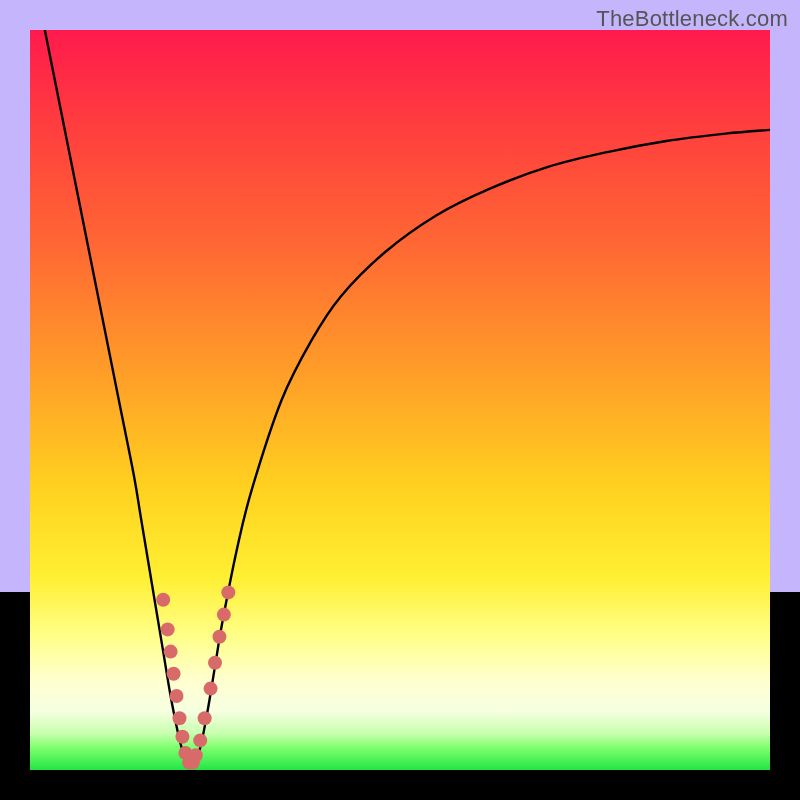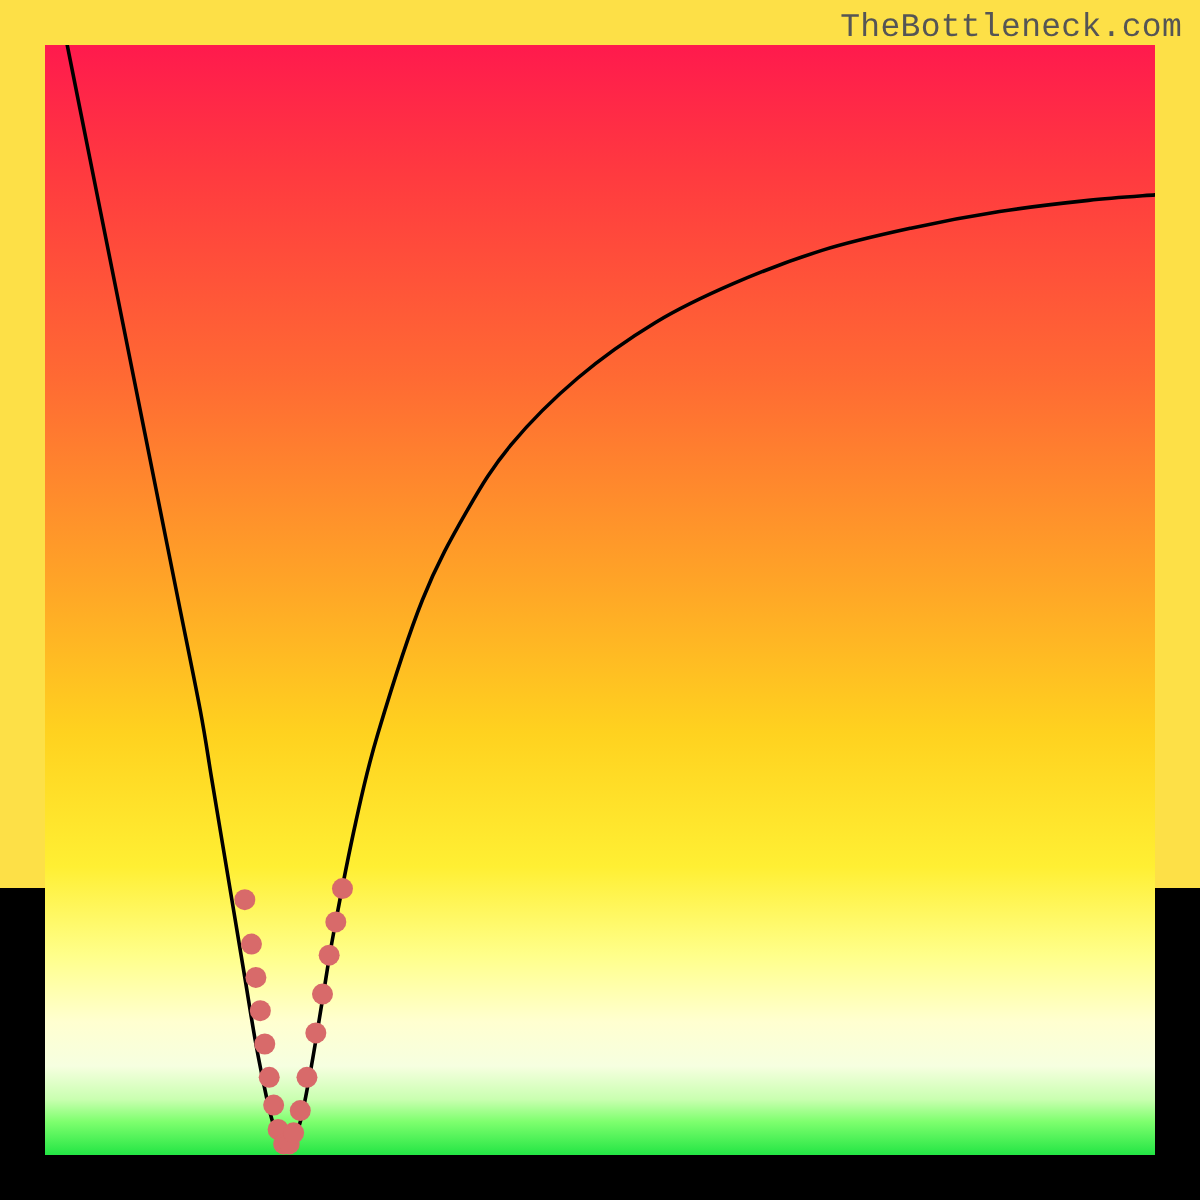--- a/index.html
+++ b/index.html
@@ -10,22 +10,21 @@
     overflow: hidden;
     background: #000;
     font-family: Arial, Helvetica, sans-serif;
   }
   .frame {
     position: absolute;
     left: 0;
     top: 0;
     width: 800px;
     height: 592px;
-    background: #fde047;
-    font-family: Liberation Mono, monospace;
+    background: #c4b5fd;
   }
   .plot {
     position: absolute;
     left: 30px;
     top: 30px;
     width: 740px;
     height: 740px;
     
     background: linear-gradient(to bottom,
       #ff1a4d 0%,

